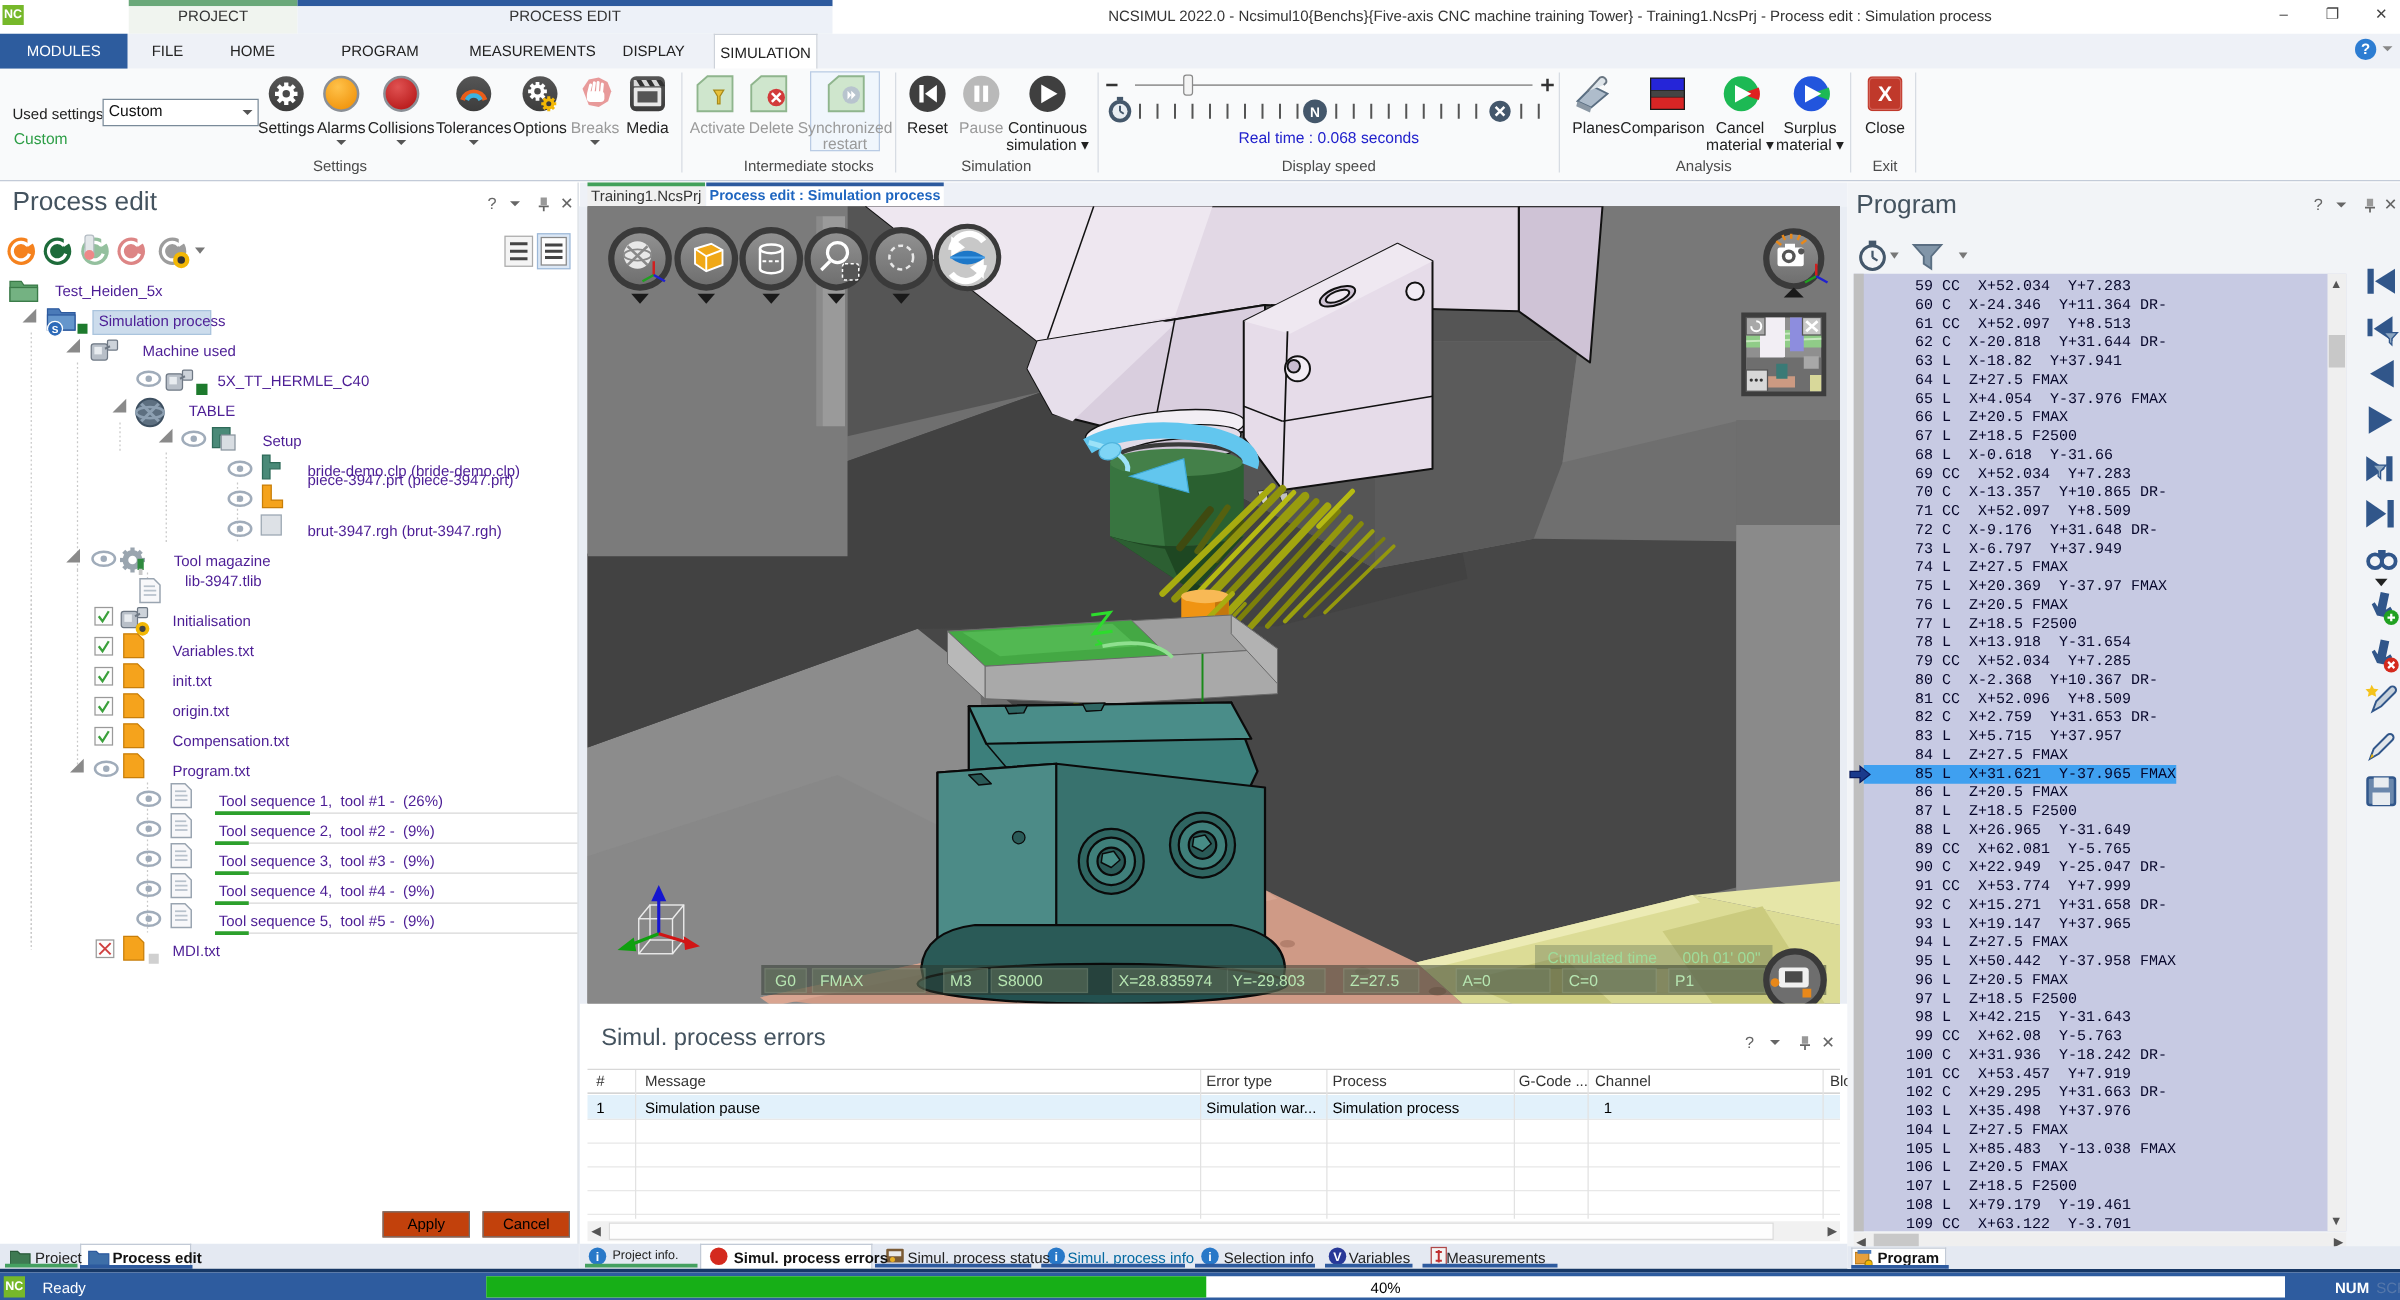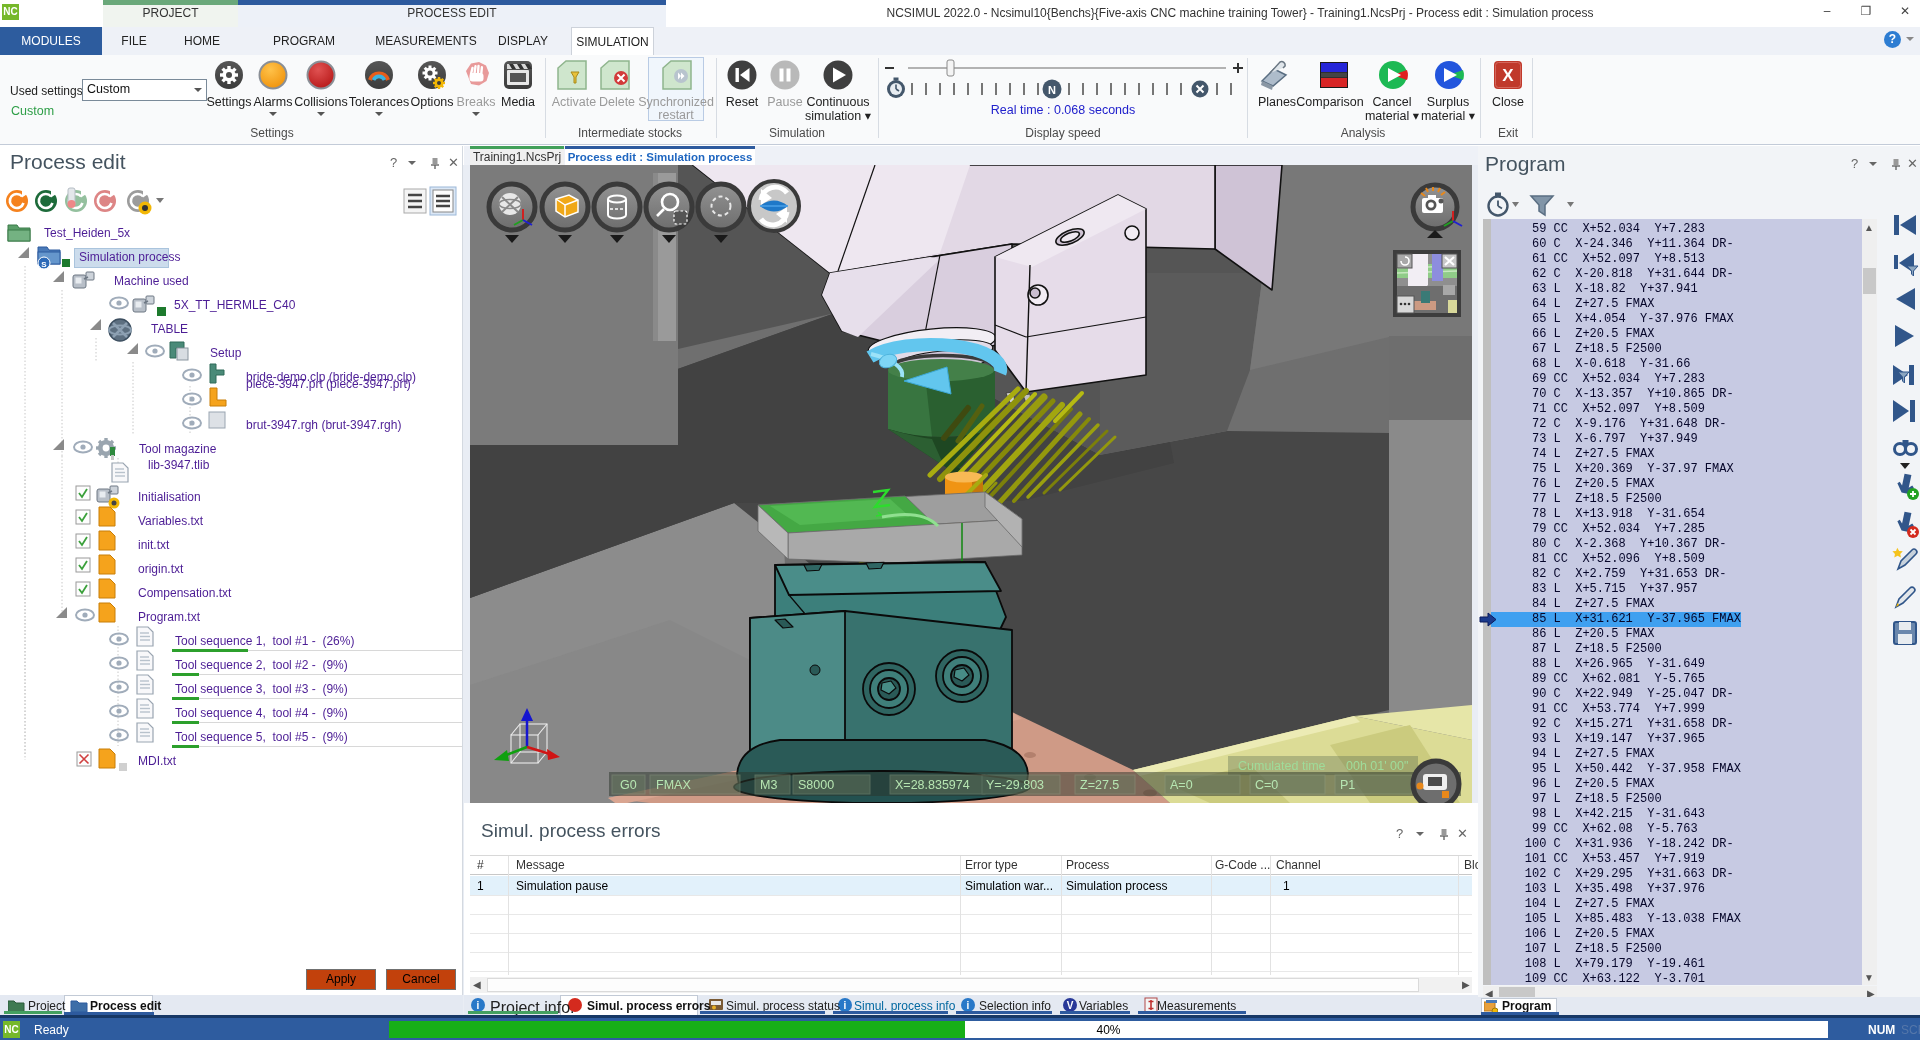--- a/index.html
+++ b/index.html
@@ -195,21 +195,21 @@
   <g transform="translate(105,0)">
    <path d="M 2 8 L 10 1 L 30 1 L 30 29 L 2 29 Z" fill="#cfe6cd" stroke="#8fb58d" stroke-width="1.5"></path>
    <circle cx="20" cy="16" r="7" fill="#b8c4ce"></circle>
           <path d="M 17 12.5 v 7 l 3 -3.5 l 0 3.5 l 3.5 -3.5 l -3.5 -3.5 l 0 3.5 Z" fill="#fff"></path>
   </g>
  </svg>
  <div class="riclabel dis" style="left:544px;width:60px;">Activate</div>
  <div class="riclabel dis" style="left:593px;width:48px;">Delete</div>
  <div class="riclabel dis" style="left:628px;top:95px;width:96px;">Synchronized</div>
  <div class="riclabel dis" style="left:628px;top:108px;width:96px;">restart</div>
- <div class="rglabel" style="left:560px;width:140px;">Intermediate stocks</div>
+ <div class="rglabel" style="left:577px;width:140px;">Intermediate stocks</div>
  <div class="rsep" style="left:716px;"></div>
 
  <svg class="abs" style="left:726px;top:59px;" width="130" height="32" viewBox="0 0 130 32">
   <circle cx="16" cy="16" r="14.5" fill="#3f3f3f"></circle>
   <g fill="#fff">
           <rect x="9.5" y="9" width="3.4" height="14"></rect>
           <path d="M 23.5 9 L 14 16 L 23.5 23 Z"></path>
         </g>
   <circle cx="59" cy="16" r="14.5" fill="#b9b9b9"></circle>
   <g fill="#fff">
@@ -946,21 +946,21 @@
    <circle cx="381" cy="10" r="7" fill="#2878c8"></circle>
           <text x="381" y="13.5" font-size="10" font-weight="bold" fill="#fff" text-anchor="middle">i</text>
    <circle cx="504" cy="10" r="7" fill="#2878c8"></circle>
           <text x="504" y="13.5" font-size="10" font-weight="bold" fill="#fff" text-anchor="middle">i</text>
    <circle cx="606" cy="10" r="7" fill="#283898"></circle>
           <text x="606" y="13.5" font-size="10" font-weight="bold" fill="#fff" text-anchor="middle">V</text>
    <rect x="681" y="3" width="12" height="14" fill="#f4f4f4" stroke="#b04848"></rect>
           <path d="M 687 5 v 10 M 684.5 6.5 h 5 M 684.5 13.5 h 5" stroke="#c03030" stroke-width="1.6"></path>
   </g>
  </svg>
- <div class="abs" style="left:490px;top:999px;font-size:16px;color:#222;">Project info.</div>
+ <div class="abs" style="left:490px;top:999px;font-size:10px;color:#222;">Project info.</div>
  <div class="abs" style="left:587px;top:999px;font-size:12px;font-weight:bold;color:#111;">Simul. process errors</div>
  <div class="abs" style="left:726px;top:999px;font-size:12px;color:#222;">Simul. process status</div>
  <div class="abs" style="left:854px;top:999px;font-size:12px;color:#0369a1;">Simul. process info</div>
  <div class="abs" style="left:979px;top:999px;font-size:12px;color:#222;">Selection info</div>
  <div class="abs" style="left:1079px;top:999px;font-size:12px;color:#222;">Variables</div>
  <div class="abs" style="left:1157px;top:999px;font-size:12px;color:#222;">Measurements</div>
  <div class="abs" style="left:468px;top:1011px;width:90px;height:3px;background:#44a060;"></div>
  <div class="abs" style="left:700px;top:1011px;width:125px;height:3px;background:#2d5a9e;"></div>
  <div class="abs" style="left:833px;top:1011px;width:115px;height:3px;background:#2d5a9e;"></div>
  <div class="abs" style="left:956px;top:1011px;width:96px;height:3px;background:#2d5a9e;"></div>

